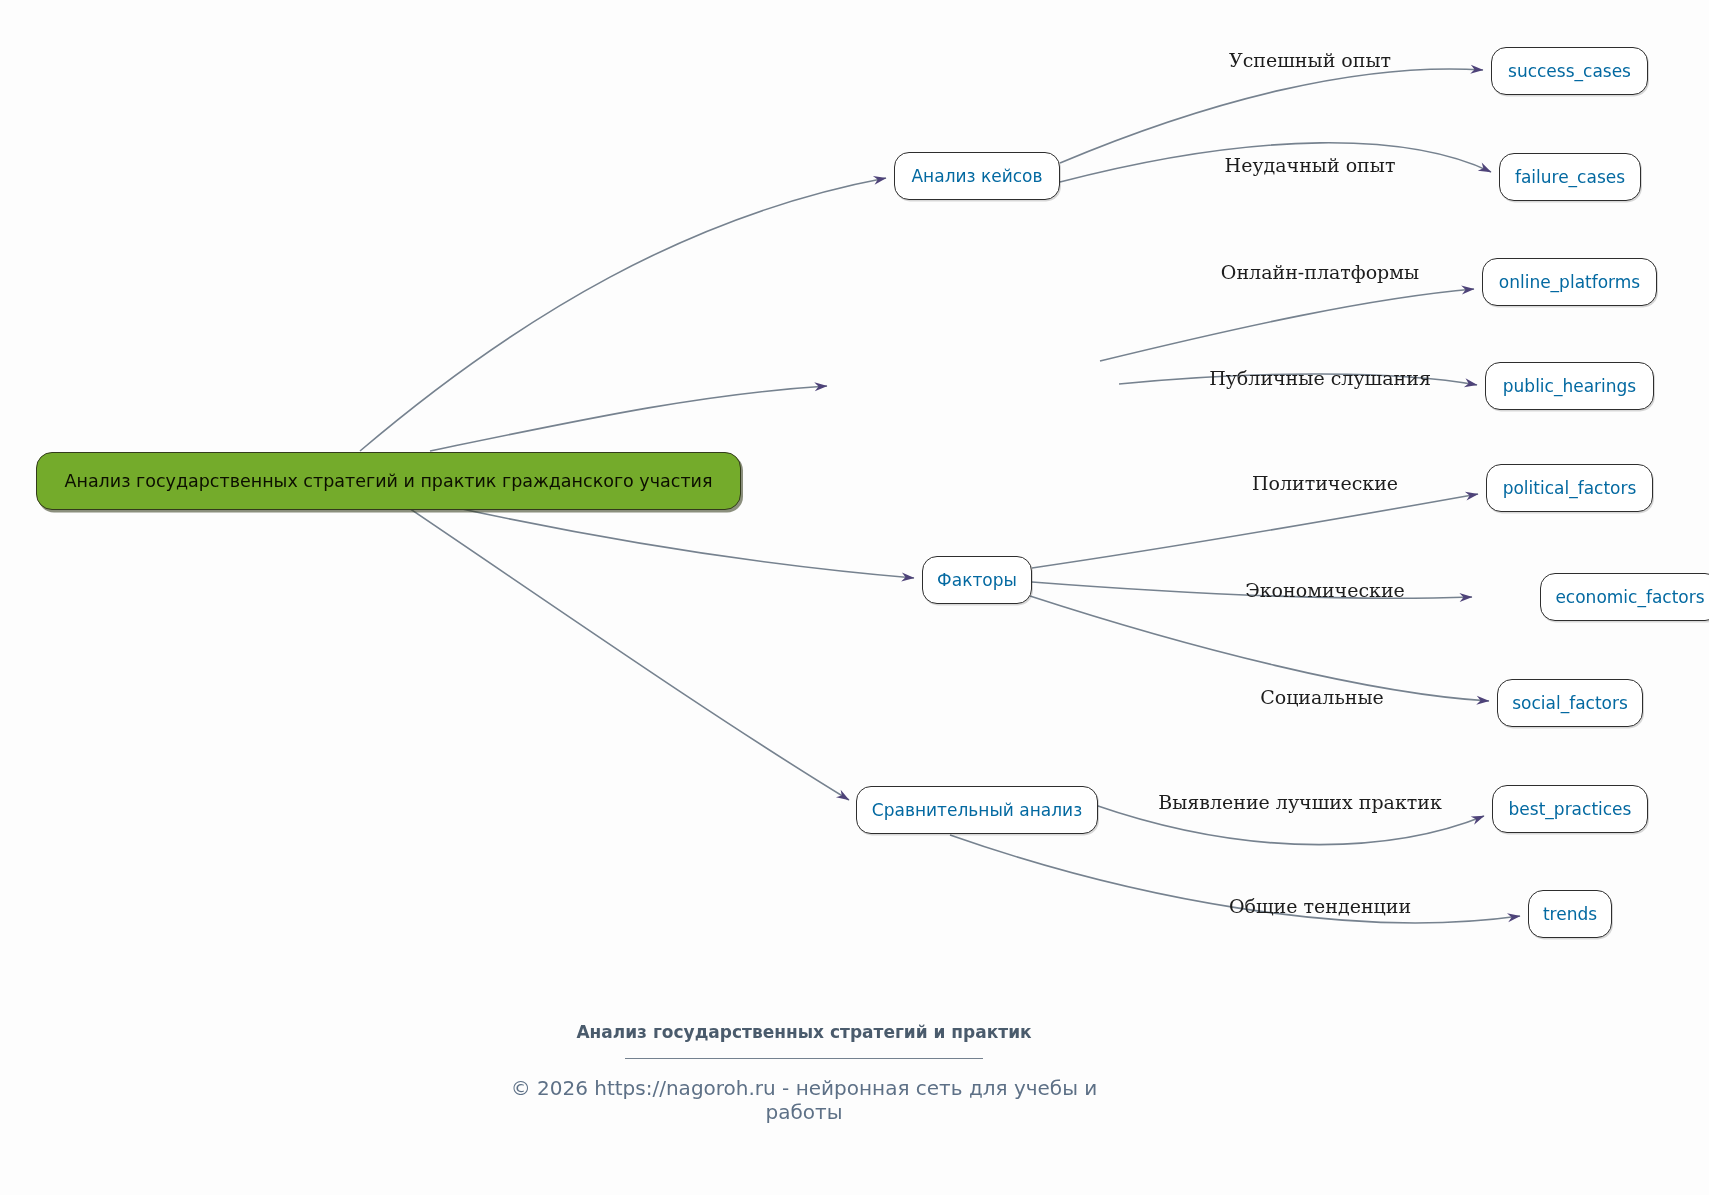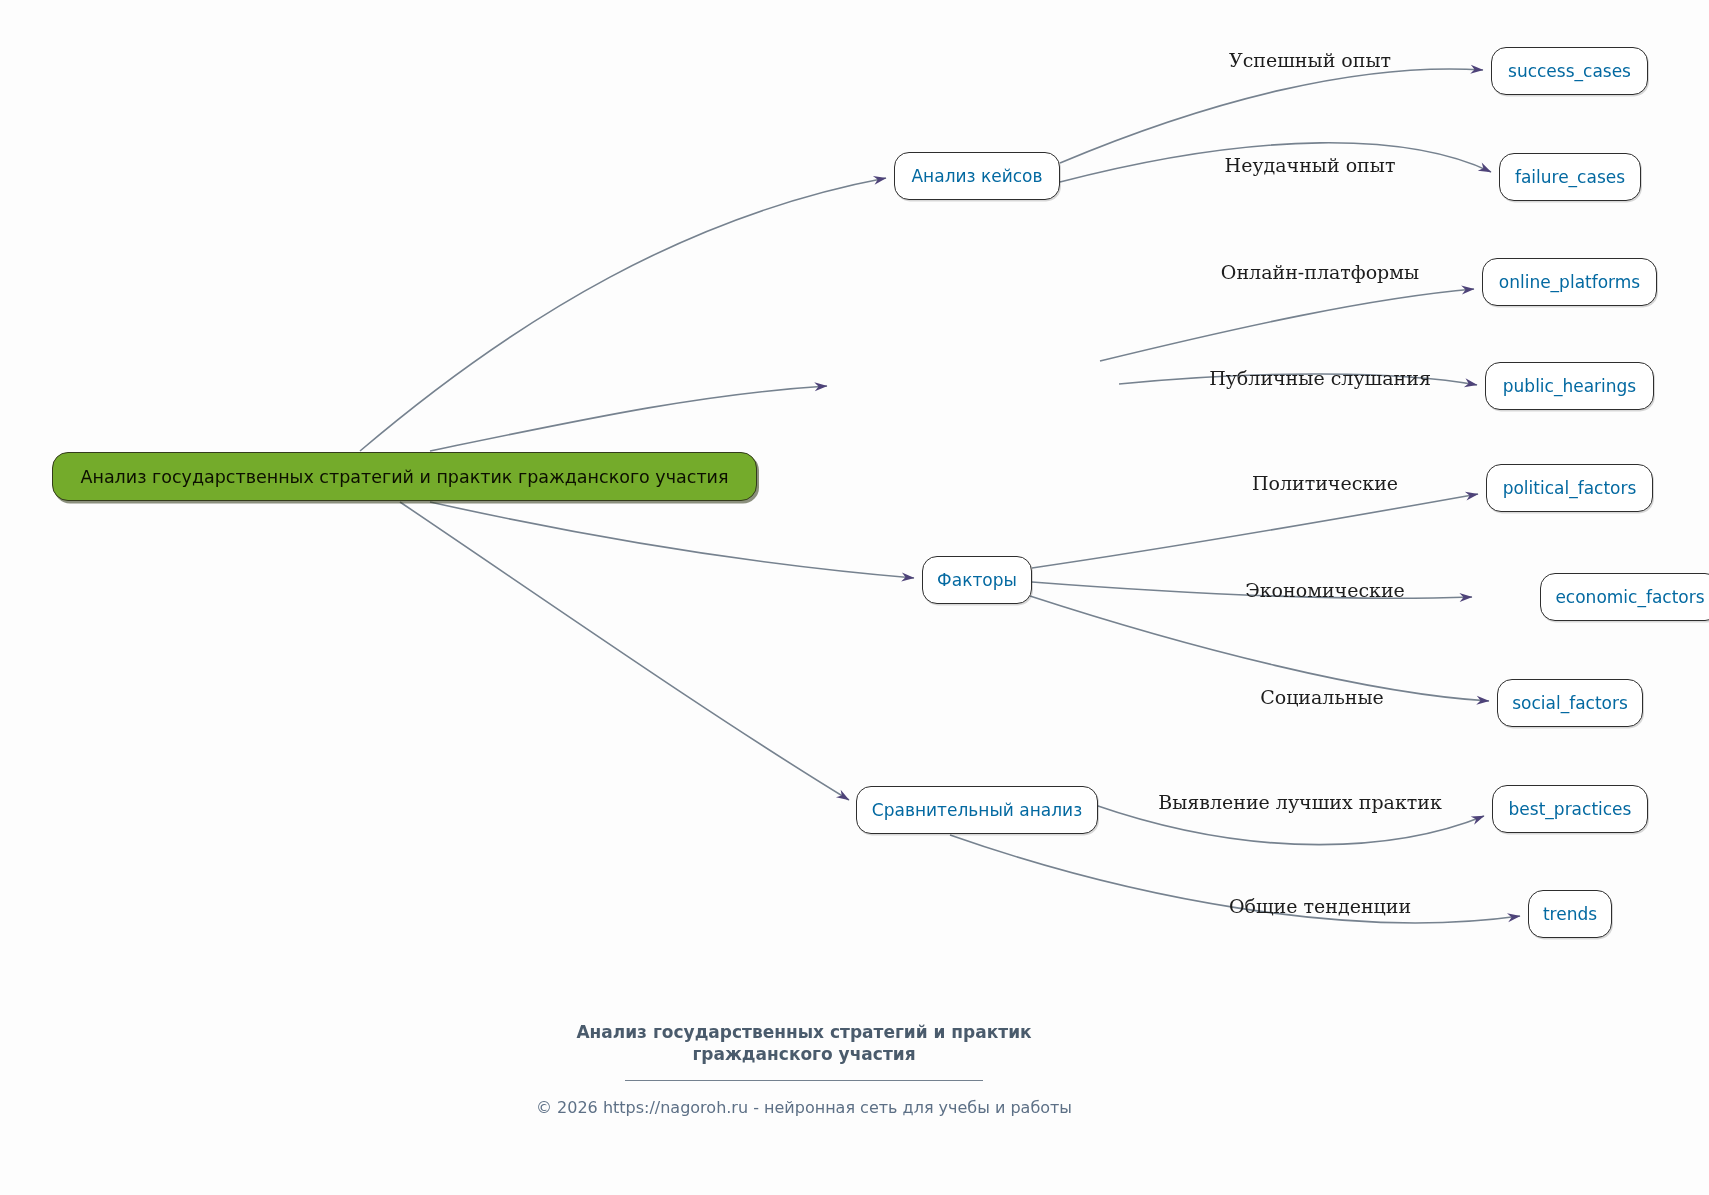--- a/index.html
+++ b/index.html
@@ -12,21 +12,21 @@
         box-shadow:1px 1.5px 0 rgba(0,0,0,0.15);}
   .node.root{background:#74ab2b;border:1.6px solid #333b1c;font-size:17.5px;color:#0c0f00;
              box-shadow:2px 2.5px 0 rgba(45,52,20,0.55);border-radius:16px;}
   .edge-label{position:absolute;transform:translate(-50%,-50%);
               font-family:"DejaVu Serif","Liberation Serif",serif;
               font-size:19px;color:#1d1d1d;white-space:nowrap;}
   .footer{position:absolute;left:500px;top:1022px;width:608px;text-align:center;
           color:#4a5b6c;}
   .footer .title{font-weight:bold;font-size:17px;line-height:1.28;}
   .footer .divider{margin:14px auto 0 auto;width:358px;height:1px;background:#74818f;}
-  .footer .copyright{margin-top:17px;font-size:16px;font-weight:normal;color:#5d7086;}
+  .footer .copyright{margin-top:17px;font-size:20px;font-weight:normal;color:#5d7086;}
 </style>
 </head>
 <body>
 
 <div id="canvas">
 
   <svg id="edges" viewBox="0 0 1709 1195" xmlns="http://www.w3.org/2000/svg">
     <defs>
       <marker id="vee" markerWidth="15" markerHeight="12" refX="13" refY="5" orient="auto" markerUnits="userSpaceOnUse">
         <path d="M0.5,0.5 L13.5,5 L0.5,9.5 L4.5,5 Z" fill="#4e4379"></path>
@@ -42,21 +42,21 @@
       <path marker-end="url(#vee)" d="M 1100 361 C 1240 327, 1370 298, 1474 289"></path>
       <path marker-end="url(#vee)" d="M 1119 384 C 1260 370, 1400 371, 1477 385"></path>
       <path marker-end="url(#vee)" d="M 1032 568 C 1190 545, 1360 515, 1478 494"></path>
       <path marker-end="url(#vee)" d="M 1032 582 C 1200 595, 1350 601, 1472 597"></path>
       <path marker-end="url(#vee)" d="M 1030 596 C 1190 648, 1370 694, 1489 701"></path>
       <path marker-end="url(#vee)" d="M 1095 805 C 1260 862, 1400 850, 1484 816"></path>
       <path marker-end="url(#vee)" d="M 950 835 C 1130 898, 1350 940, 1520 916"></path>
     </g>
   </svg>
 
-  <div class="node root" style="left:52px;top:452px;width:705px;height:49px;">Анализ государственных стратегий и практик гражданского участия</div>
+  <div class="node root" style="left:36px;top:452px;width:705px;height:58px;">Анализ государственных стратегий и практик гражданского участия</div>
 
   <div class="node" style="left:894px;top:152px;width:166px;height:48px;">Анализ кейсов</div>
   <div class="node" style="left:922px;top:556px;width:110px;height:48px;">Факторы</div>
   <div class="node" style="left:856px;top:786px;width:242px;height:48px;">Сравнительный анализ</div>
 
   <div class="node" style="left:1491px;top:47px;width:157px;height:48px;">success_cases</div>
   <div class="node" style="left:1499px;top:153px;width:142px;height:48px;">failure_cases</div>
   <div class="node" style="left:1482px;top:258px;width:175px;height:48px;">online_platforms</div>
   <div class="node" style="left:1485px;top:362px;width:169px;height:48px;">public_hearings</div>
   <div class="node" style="left:1486px;top:464px;width:167px;height:48px;">political_factors</div>
@@ -71,19 +71,18 @@
   <span class="edge-label" style="left:1320px;top:378px;">Публичные слушания</span>
   <span class="edge-label" style="left:1325px;top:483px;">Политические</span>
   <span class="edge-label" style="left:1325px;top:590px;">Экономические</span>
   <span class="edge-label" style="left:1322px;top:697px;">Социальные</span>
   <span class="edge-label" style="left:1300px;top:802px;">Выявление лучших практик</span>
   <span class="edge-label" style="left:1320px;top:906px;">Общие тенденции</span>
 
   <div class="footer">
     <div class="title">
       <div>Анализ государственных стратегий и практик</div>
-      <div>гражданского участия</div>
     </div>
     <div class="divider"></div>
     <div class="copyright">© 2026 https://nagoroh.ru - нейронная сеть для учебы и работы</div>
   </div>
 
 </div>
 
 </body></html>

